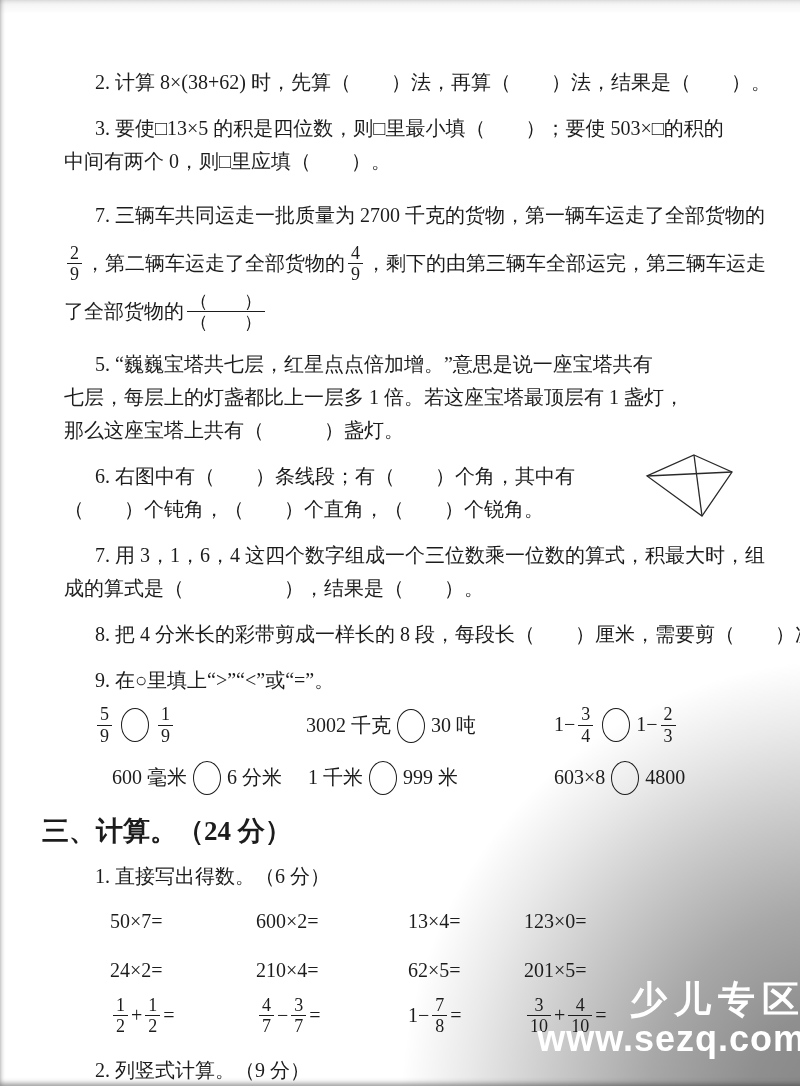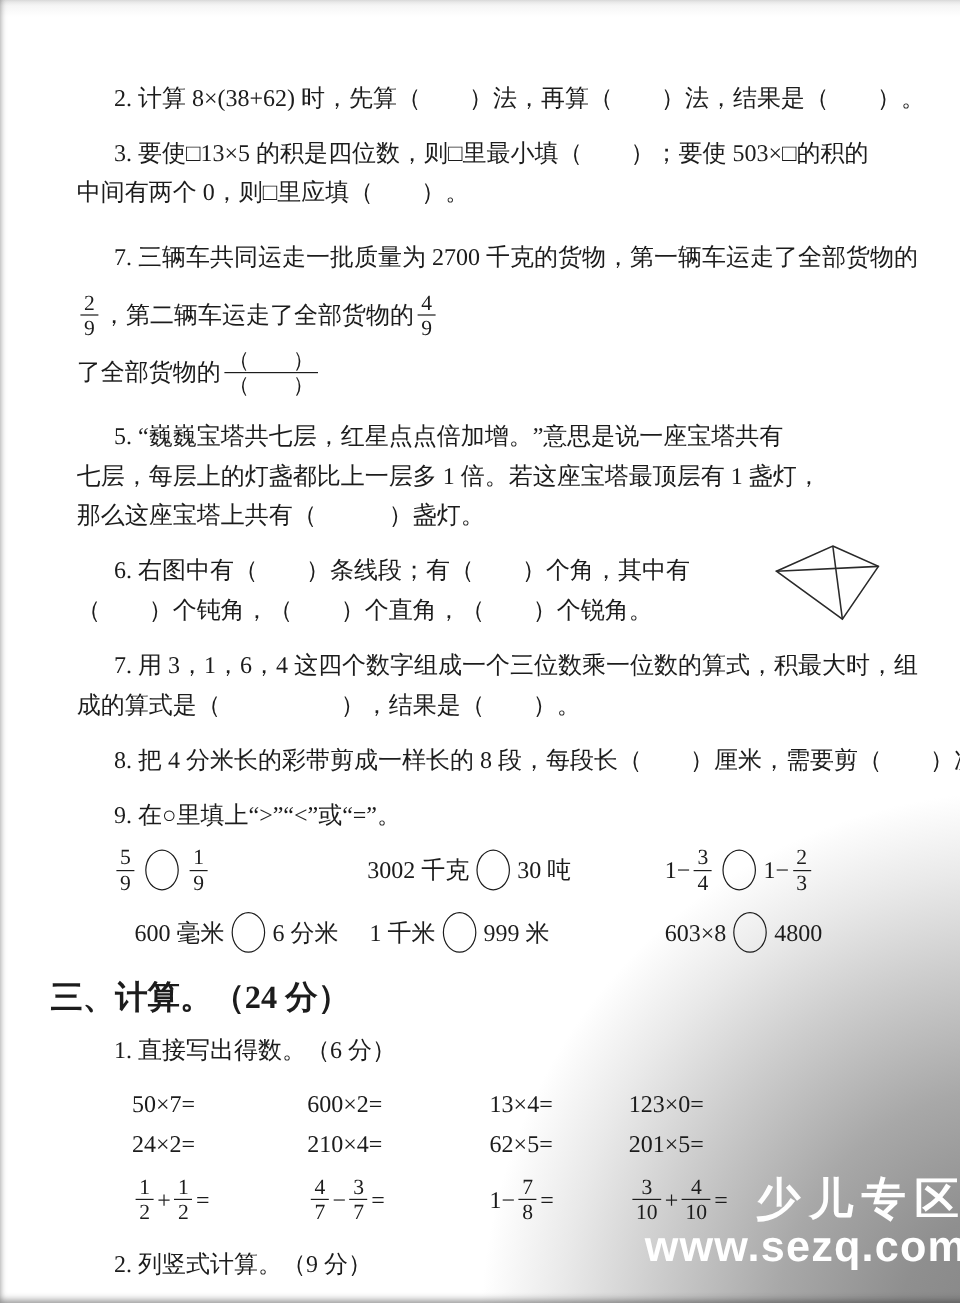--- a/index.html
+++ b/index.html
@@ -39,21 +39,21 @@
   .q6wrap{position:relative;margin-bottom:13px;}
   .kite{position:absolute;right:48px;top:-8px;}
   .cmp-row{display:grid;align-items:center;height:52px;}
   .cmp-row1{grid-template-columns:212px 248px auto;padding-left:30px;}
   .cmp-row2{grid-template-columns:196px 246px auto;padding-left:48px;margin-bottom:10px;}
   .cmp{white-space:nowrap;}
   .sec-title{font-weight:bold;font-size:27px;margin:6px 0 12px -22px;}
   .sub{margin:0 0 12px 0;}
   .calc-grid{
     display:grid;grid-template-columns:146px 152px 116px auto;
-    padding-left:46px;row-gap:0;margin-bottom:10px;
+    padding-left:46px;row-gap:16px;margin-bottom:10px;
   }
   .calc-grid .cell{white-space:nowrap;}
   .frac-row{align-items:center;margin-bottom:16px;}
   .watermark{
     position:absolute;right:18px;bottom:28px;text-align:right;
     color:#ffffff;font-family:"Liberation Sans","DejaVu Sans",sans-serif;font-weight:bold;
   }
   .wm-title{font-size:37px;letter-spacing:7px;line-height:40px;}
   .wm-url{font-size:36px;letter-spacing:1px;line-height:38px;}
   svg line, svg polygon{stroke:#2a2a2a;stroke-width:1.3;fill:none;}
@@ -68,21 +68,21 @@
       <div class="ln ind">2. 计算 8×(38+62) 时，先算（　　）法，再算（　　）法，结果是（　　）。</div>
     </div>
 
     <div class="q">
       <div class="ln ind">3. 要使□13×5 的积是四位数，则□里最小填（　　）；要使 503×□的积的</div>
       <div class="ln">中间有两个 0，则□里应填（　　）。</div>
     </div>
 
     <div class="q q4">
       <div class="ln ind">7. 三辆车共同运走一批质量为 2700 千克的货物，第一辆车运走了全部货物的</div>
-      <div class="ln"><span class="frac"><span class="num">2</span><span class="den">9</span></span><span>，第二辆车运走了全部货物的</span><span class="frac"><span class="num">4</span><span class="den">9</span></span></div>
+      <div class="ln"><span class="frac"><span class="num">2</span><span class="den">9</span></span><span>，第二辆车运走了全部货物的</span><span class="frac"><span class="num">4</span><span class="den">9</span></span><span>，剩下的由第三辆车全部运完，第三辆车运走</span></div>
       <div class="ln"><span>了全部货物的</span><span class="frac"><span class="num">（　　）</span><span class="den">（　　）</span></span></div>
     </div>
 
     <div class="q">
       <div class="ln ind">5. “巍巍宝塔共七层，红星点点倍加增。”意思是说一座宝塔共有</div>
       <div class="ln">七层，每层上的灯盏都比上一层多 1 倍。若这座宝塔最顶层有 1 盏灯，</div>
       <div class="ln">那么这座宝塔上共有（　　　）盏灯。</div>
     </div>
 
     <div class="q q6wrap">

